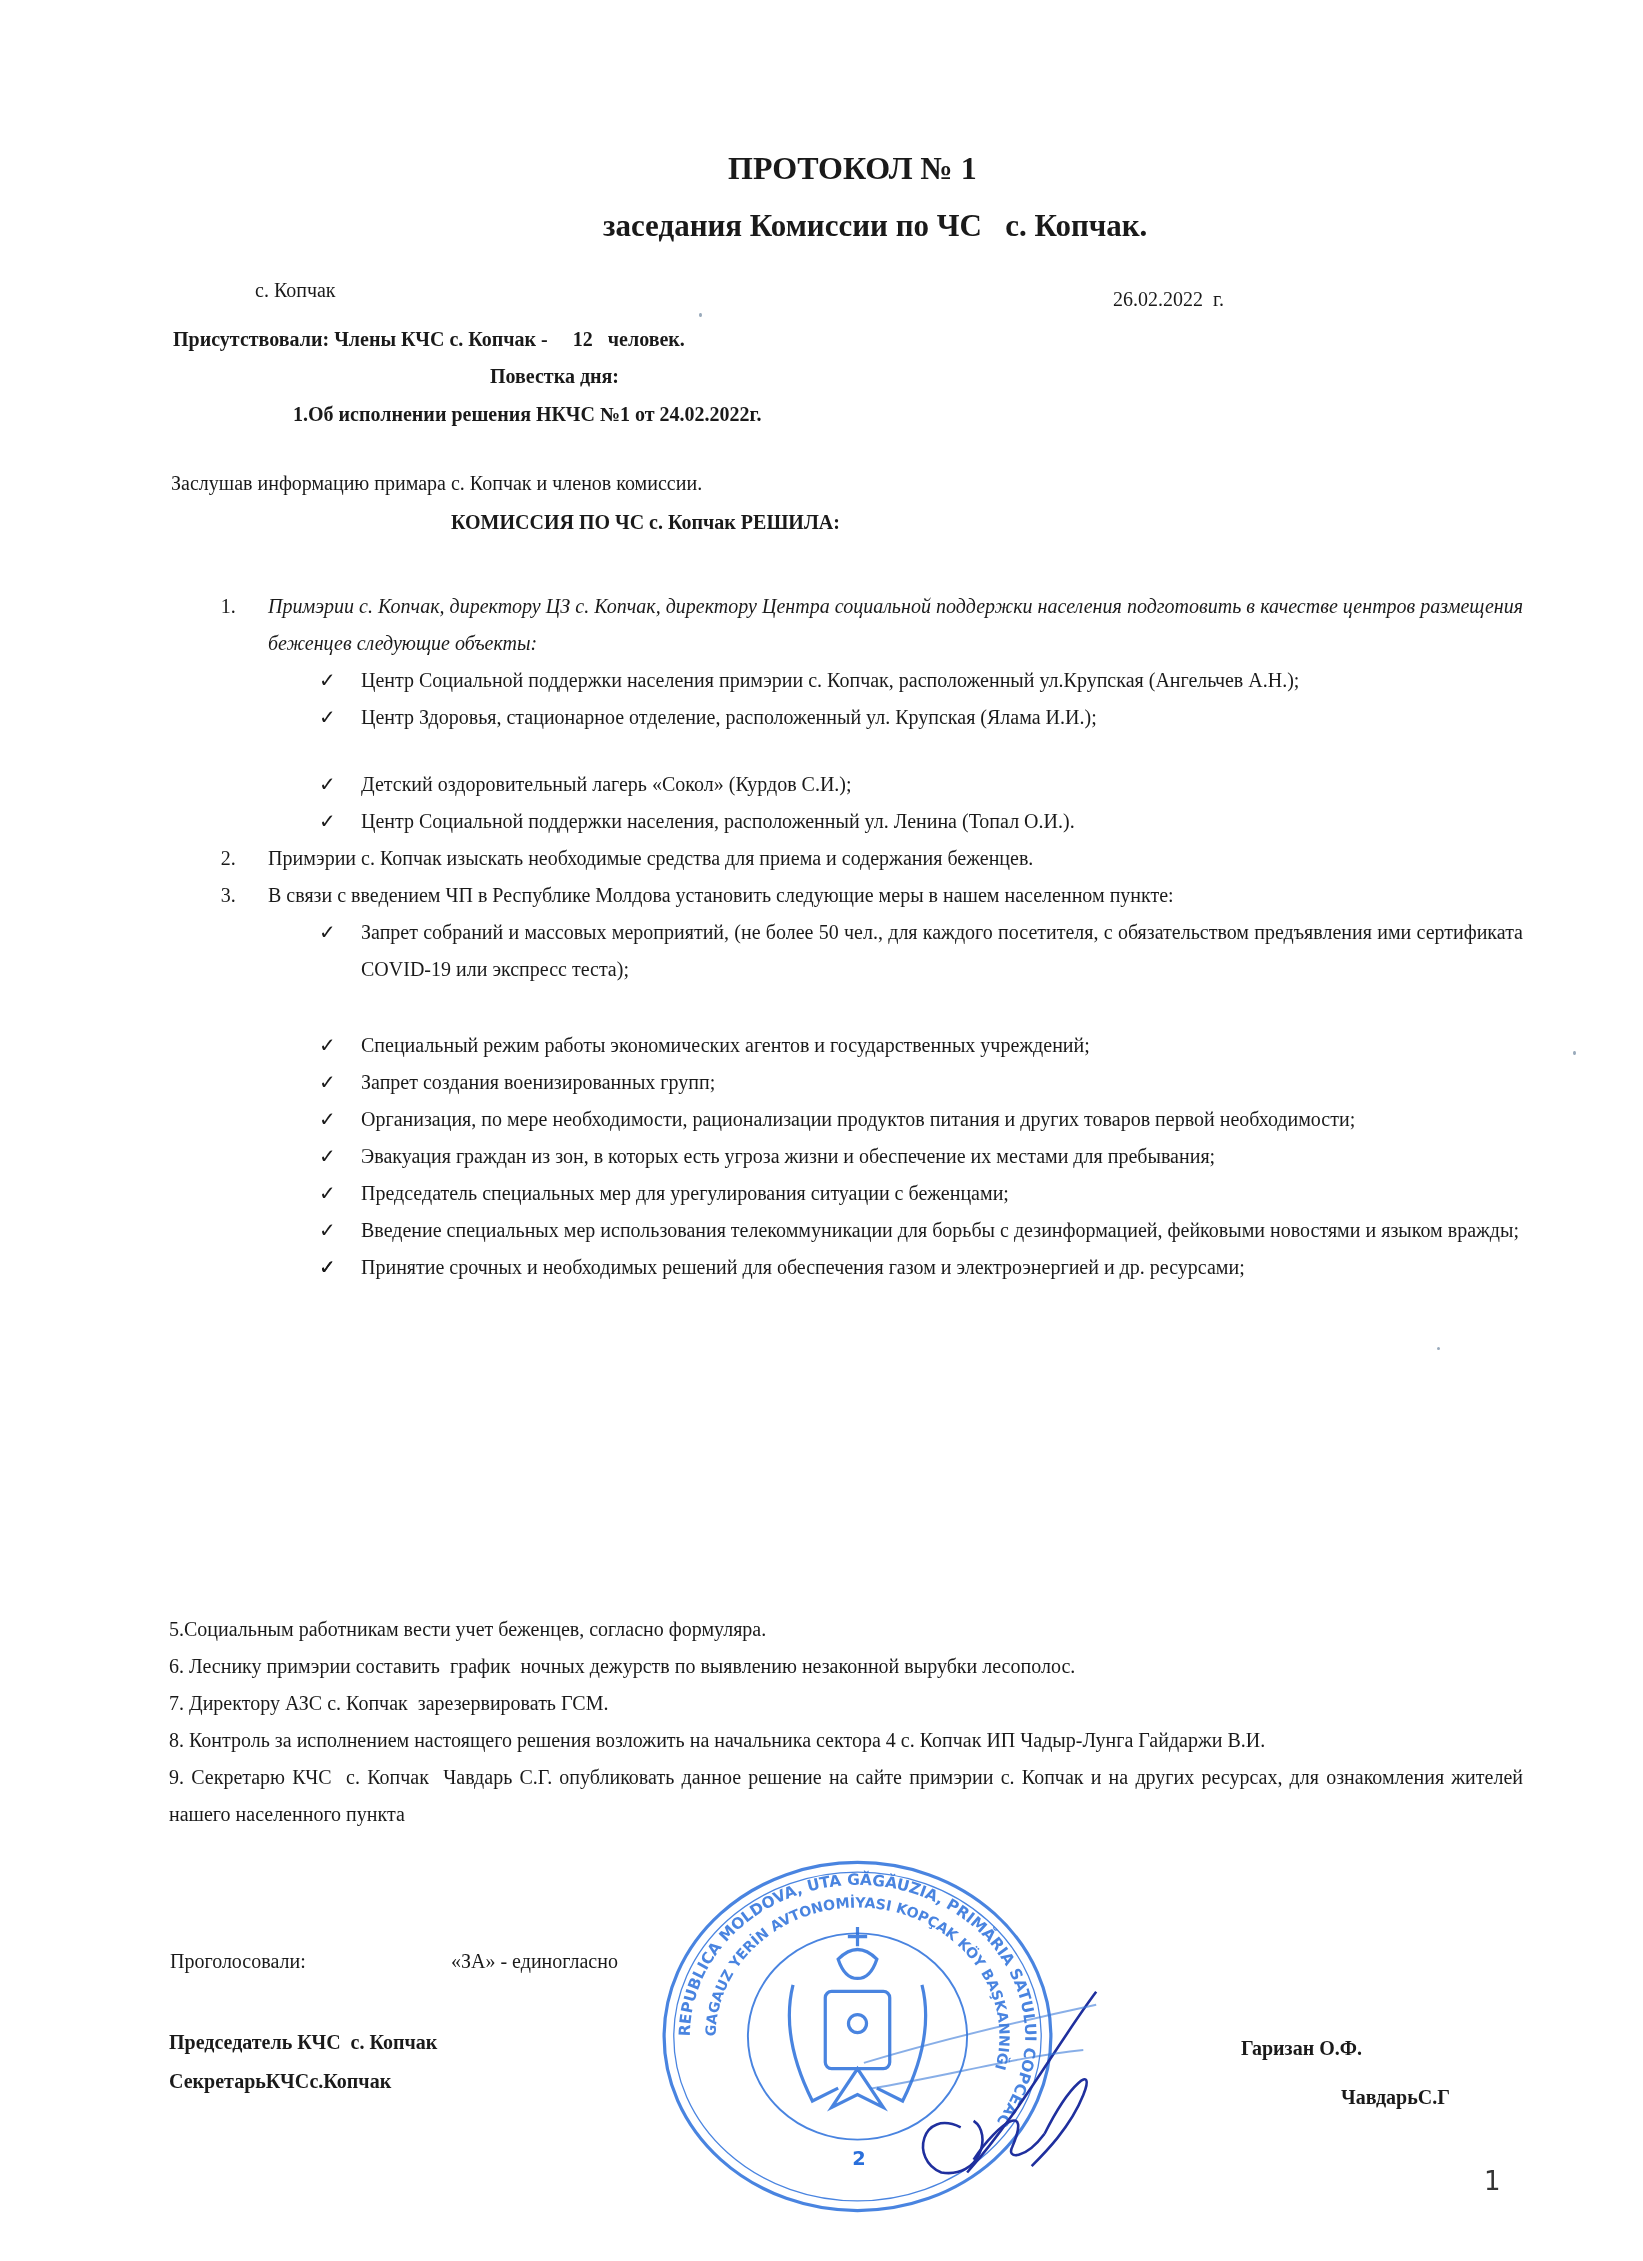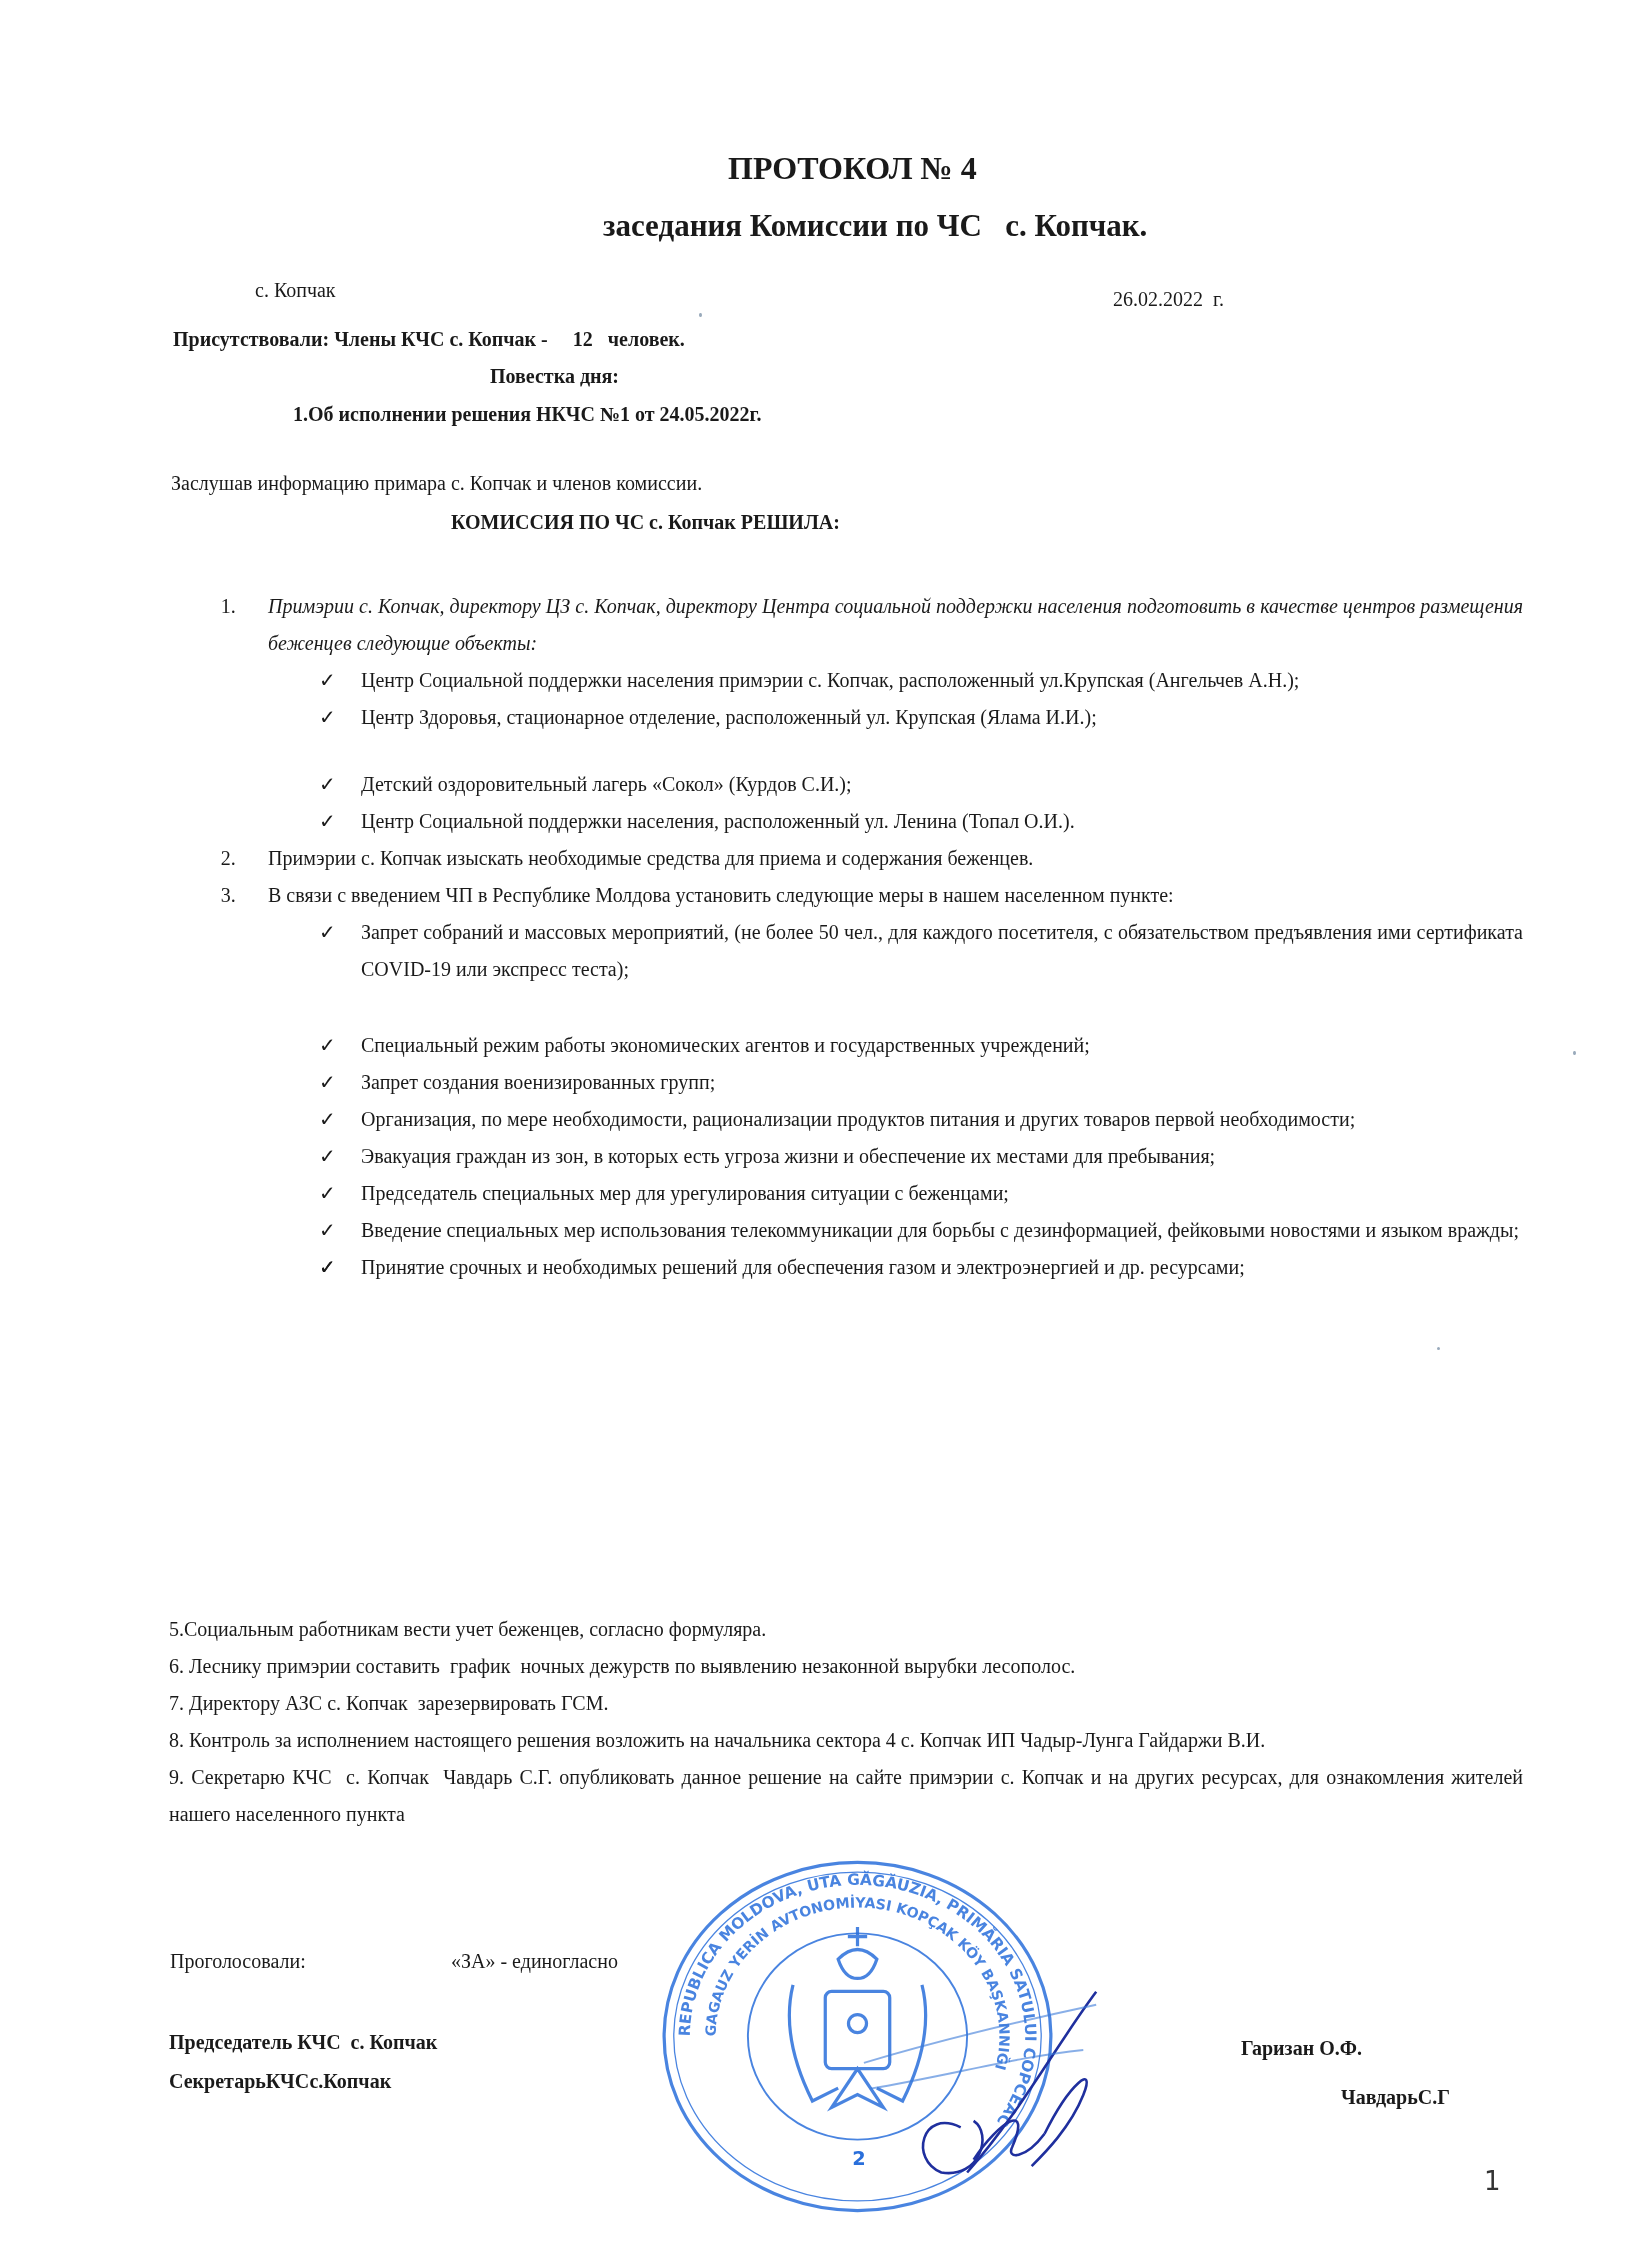--- a/index.html
+++ b/index.html
@@ -9,27 +9,27 @@
   .b{font-weight:bold;}
   .fs{font-size:20px;line-height:37px;}
   .title{font-size:32px;font-weight:bold;}
   .page-num{font-size:26px;font-family:"DejaVu Sans","Liberation Sans",sans-serif;color:#333;}
   .stamp{position:absolute;left:664px;top:1856px;width:413px;height:361px;}
   .speck{position:absolute;background:#9ab;border-radius:50%;}
 </style>
 </head>
 <body>
 
-<div class="abs title" style="left:728px;top:150px;">ПРОТОКОЛ № 4</div>
+<div class="abs title" style="left:728px;top:150px;">ПРОТОКОЛ № 1</div>
 <div class="abs title" style="left:603px;top:208px;font-size:31px;white-space:pre;">заседания Комиссии по ЧС   с. Копчак.</div>
 <div class="abs fs" style="left:255px;top:272px;">с. Копчак</div>
 <div class="abs fs" style="left:1113px;top:281px;white-space:pre;">26.02.2022  г.</div>
 <div class="abs fs b" style="left:173px;top:321px;white-space:pre;">Присутствовали: Члены КЧС с. Копчак -     12   человек.</div>
 <div class="abs fs b" style="left:490px;top:358px;">Повестка дня:</div>
-<div class="abs fs b" style="left:293px;top:396px;">1.Об исполнении решения НКЧС №1 от 24.05.2022г.</div>
+<div class="abs fs b" style="left:293px;top:396px;">1.Об исполнении решения НКЧС №1 от 24.02.2022г.</div>
 
 <div class="abs fs" style="left:171px;top:465px;">Заслушав информацию примара с. Копчак и членов комиссии.</div>
 <div class="abs fs b" style="left:451px;top:504px;text-align:right;">КОМИССИЯ ПО ЧС с. Копчак РЕШИЛА:</div>
 
 <div id="items" style="position:absolute;left:213px;top:588px;width:1310px;">
     <div class="fs" style="position: relative; padding-left: 55px;">
       <span style="position: absolute; left: 7.7px; top: 0px;">1.</span>
       <div style="text-align: justify; font-style: italic;">Примэрии с. Копчак, директору ЦЗ с. Копчак, директору Центра социальной поддержки населения подготовить в качестве центров размещения беженцев следующие объекты:</div>
       <div style="position: relative; padding-left: 148px; margin-left: -55px;">
         <span style="position: absolute; left: 106px; top: 0px;">✓</span>

